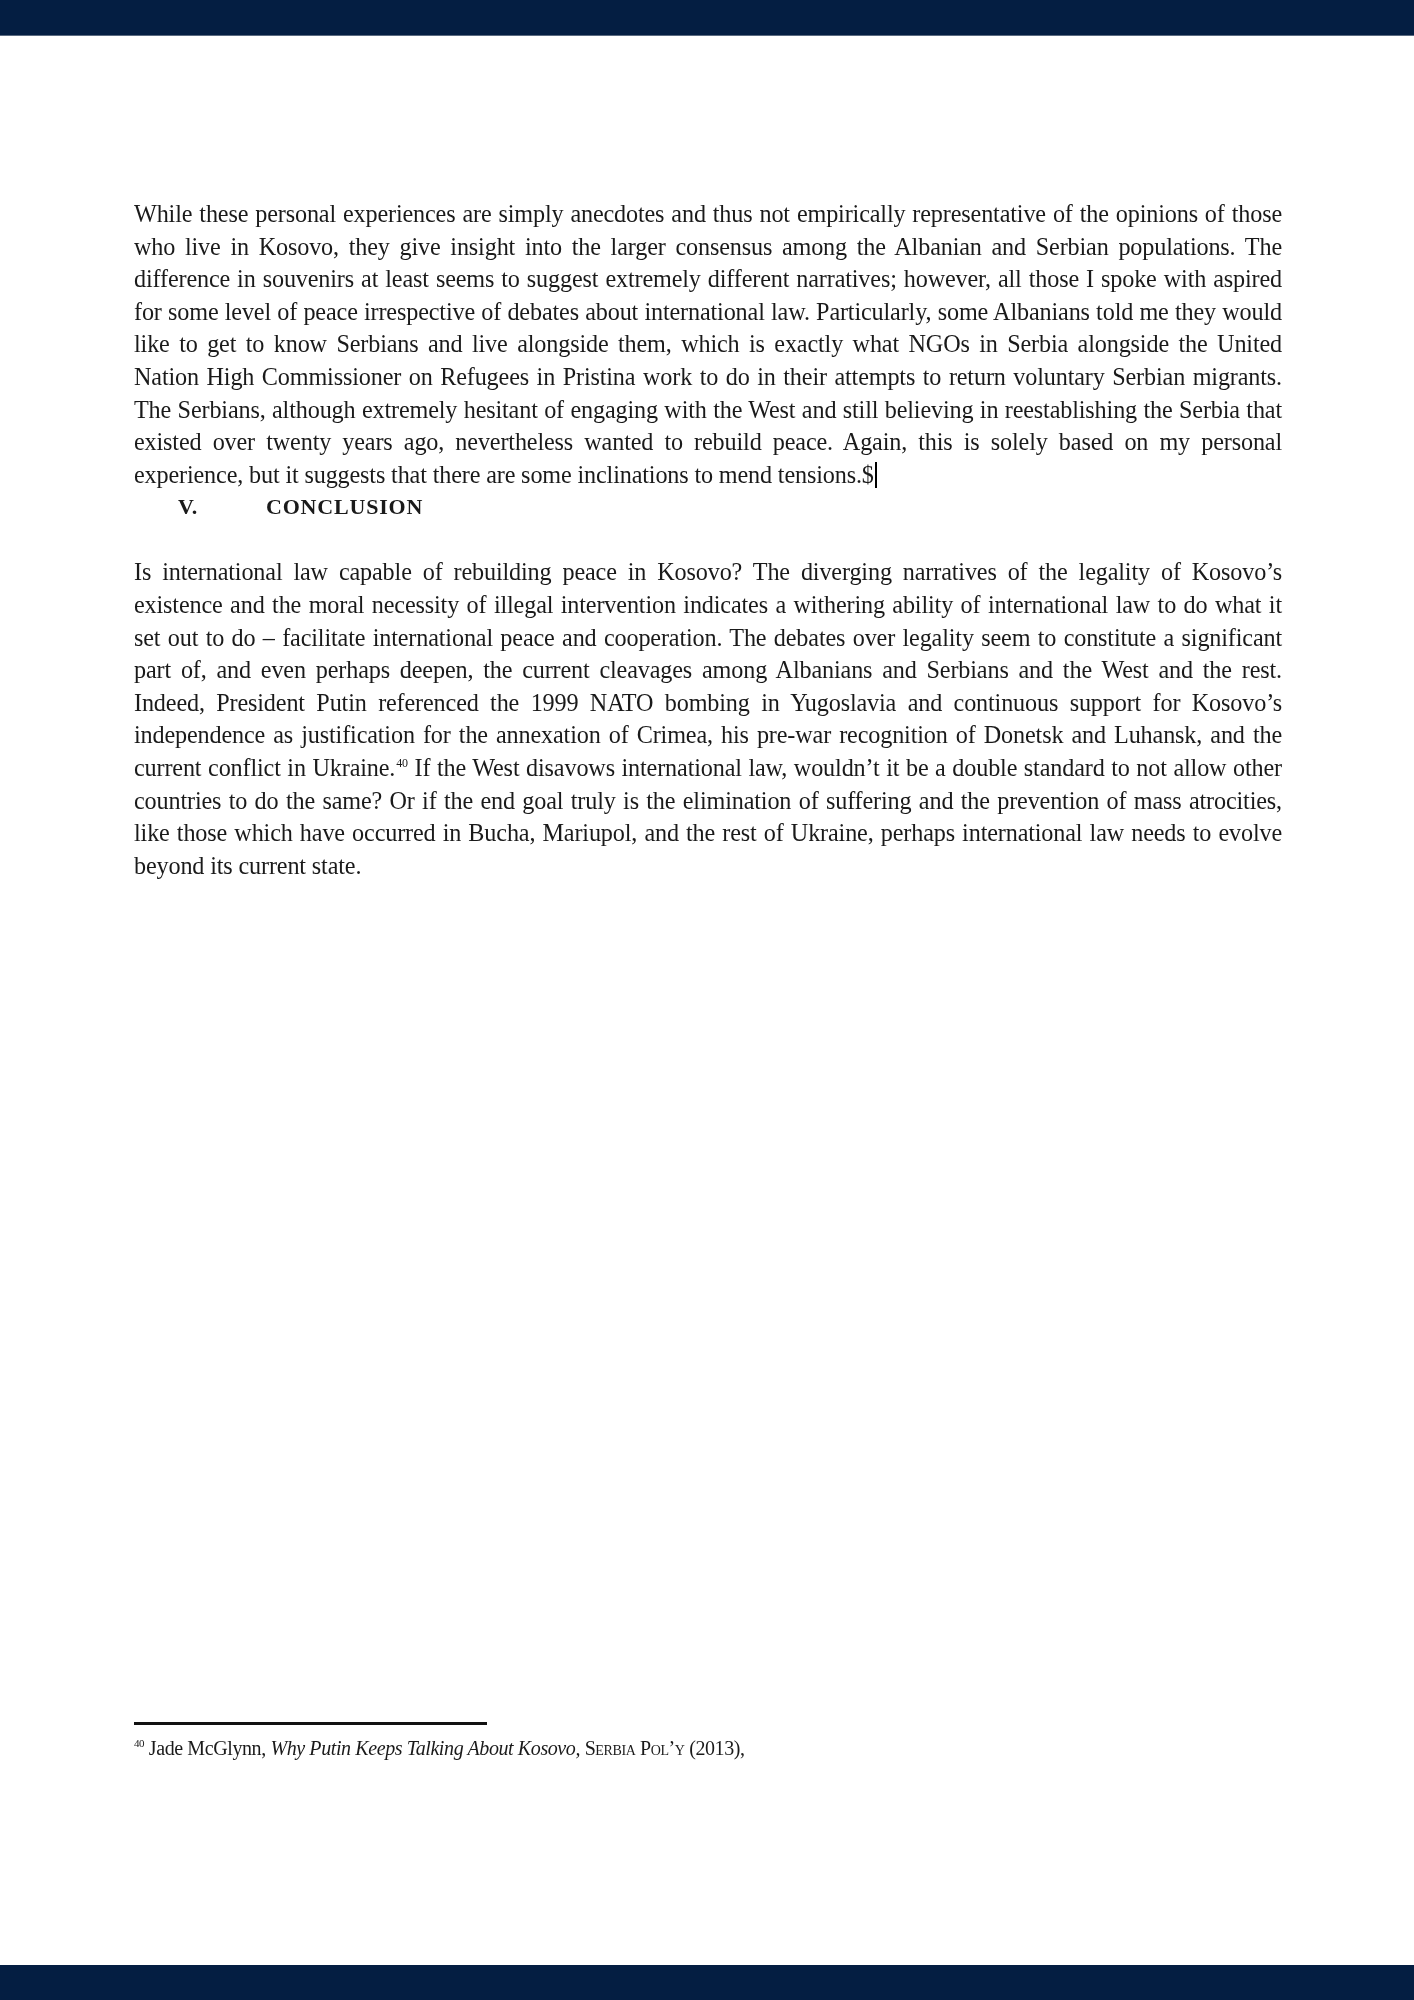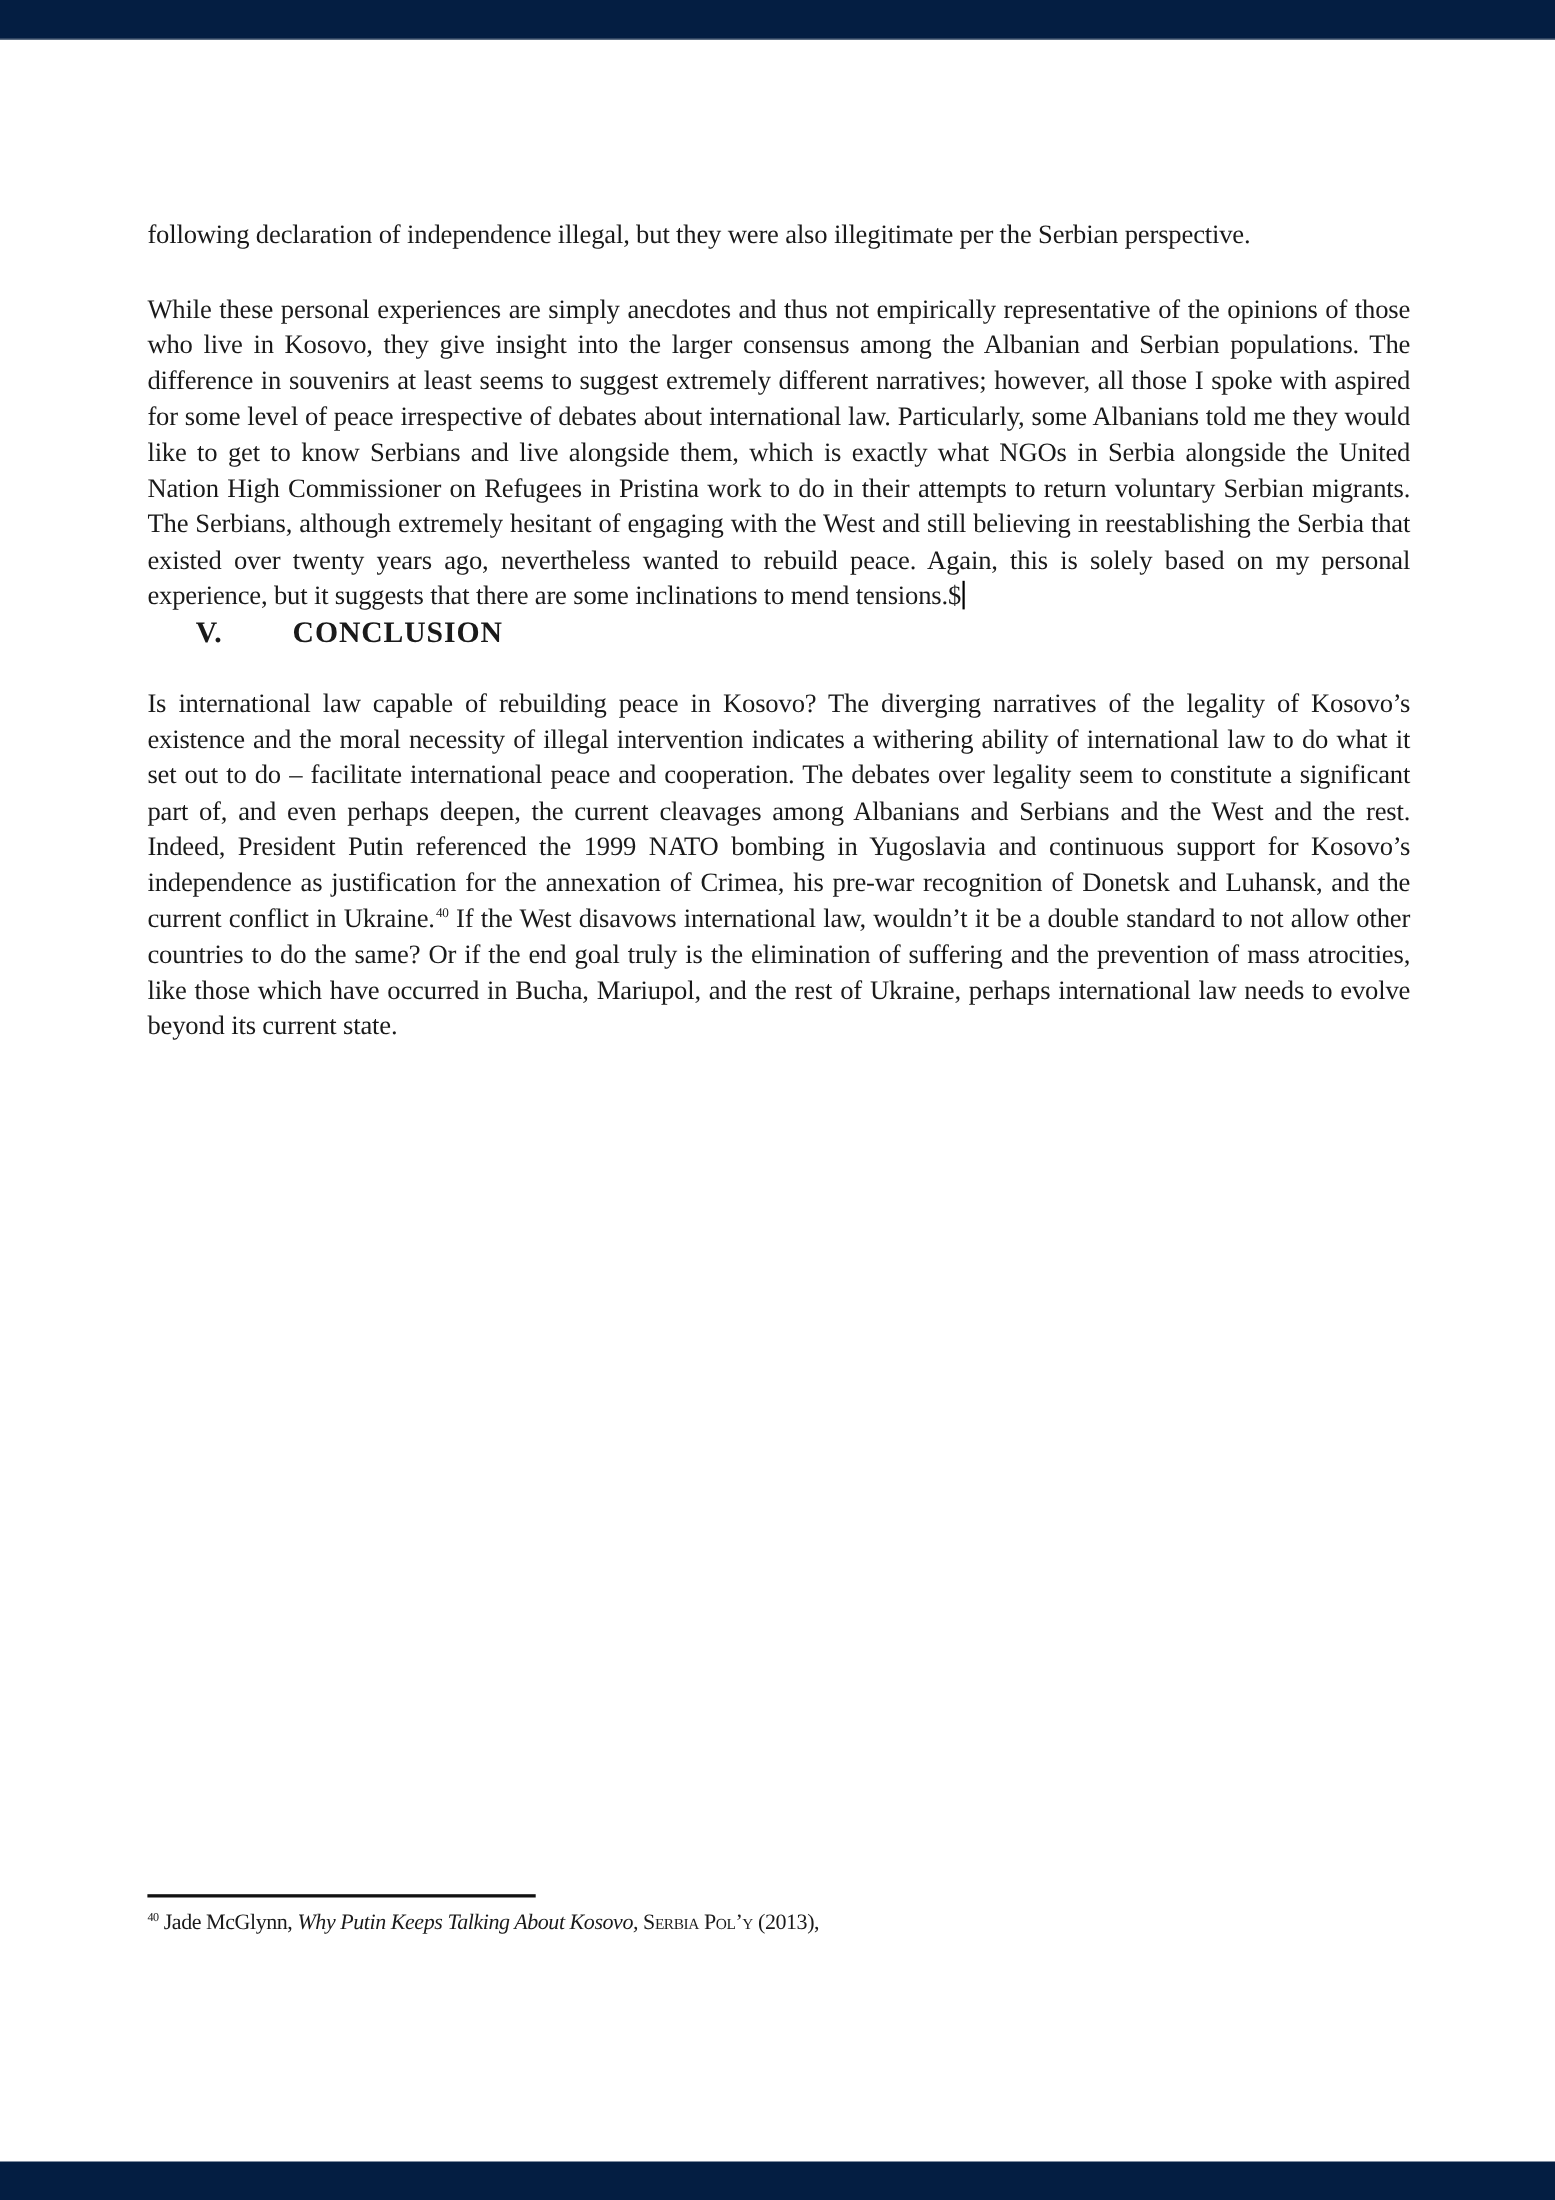--- a/index.html
+++ b/index.html
@@ -19,42 +19,41 @@
     text-align: justify; margin: 0;
     letter-spacing: -0.15px;
   }
   .p1 { margin-bottom: 35px; }
   .p2 { }
   .cursor {
     display: inline-block; width: 2px; height: 26px; background: #000;
     vertical-align: -5px; margin-left: 1px;
   }
   .heading {
-    font-weight: bold; font-size: 27px; letter-spacing: 0.8px;
+    font-weight: bold; font-size: 22px; letter-spacing: 0.8px;
     margin: 0 0 33px 44px; height: 32px; line-height: 32px;
   }
   .heading .num { display: inline-block; width: 88px; }
   sup.fn { font-size: 12px; vertical-align: 9px; line-height: 0; margin-left: 1px; }
 
   .fn-rule { position: absolute; left: 134px; top: 1722px; width: 353px; height: 3px; background: #111; }
   .footnote {
     position: absolute; left: 134px; top: 1733px; width: 1000px;
     font-size: 20px; line-height: 31px; letter-spacing: -0.4px;
   }
   .footnote sup { font-size: 11px; vertical-align: 8px; line-height: 0; }
   .footnote i { font-style: italic; }
   .sc { font-variant: small-caps; }
 </style>
 </head>
 <body>
 
 <div class="bar bar-top"></div>
 
 <div class="page">
-  <p class="para p1">following declaration of independence illegal, but they were also illegitimate per the Serbian perspective.</p>
   <p class="para p2"><span>While these personal experiences are simply anecdotes and thus not empirically representative of the opinions of those who live in Kosovo, they give insight into the larger consensus among the Albanian and Serbian populations. The difference in souvenirs at least seems to suggest extremely different narratives; however, all those I spoke with aspired for some level of peace irrespective of debates about international law. Particularly, some Albanians told me they would like to get to know Serbians and live alongside them, which is exactly what NGOs in Serbia alongside the United Nation High Commissioner on Refugees in Pristina work to do in their attempts to return voluntary Serbian migrants. The Serbians, although extremely hesitant of engaging with the West and still believing in reestablishing the Serbia that existed over twenty years ago, nevertheless wanted to rebuild peace. Again, this is solely based on my personal experience, but it suggests that there are some inclinations to mend tensions.$</span><span class="cursor"></span></p>
 
   <div class="heading">
     <span class="num">V.</span><span>CONCLUSION</span>
   </div>
 
   <p class="para"><span>Is international law capable of rebuilding peace in Kosovo? The diverging narratives of the legality of Kosovo’s existence and the moral necessity of illegal intervention indicates a withering ability of international law to do what it set out to do – facilitate international peace and cooperation. The debates over legality seem to constitute a significant part of, and even perhaps deepen, the current cleavages among Albanians and Serbians and the West and the rest. Indeed, President Putin referenced the 1999 NATO bombing in Yugoslavia and continuous support for Kosovo’s independence as justification for the annexation of Crimea, his pre-war recognition of Donetsk and Luhansk, and the current conflict in Ukraine.</span><sup class="fn">40</sup><span> If the West disavows international law, wouldn’t it be a double standard to not allow other countries to do the same? Or if the end goal truly is the elimination of suffering and the prevention of mass atrocities, like those which have occurred in Bucha, Mariupol, and the rest of Ukraine, perhaps international law needs to evolve beyond its current state.</span></p>
 </div>
 
 <div class="fn-rule"></div>

